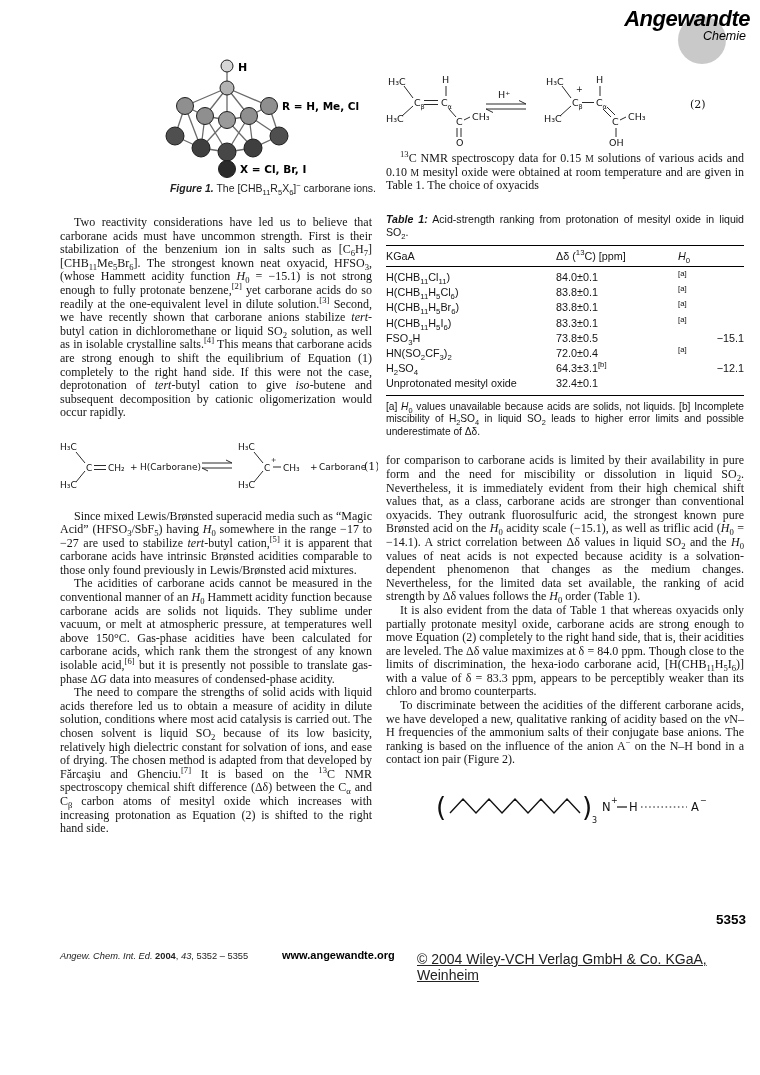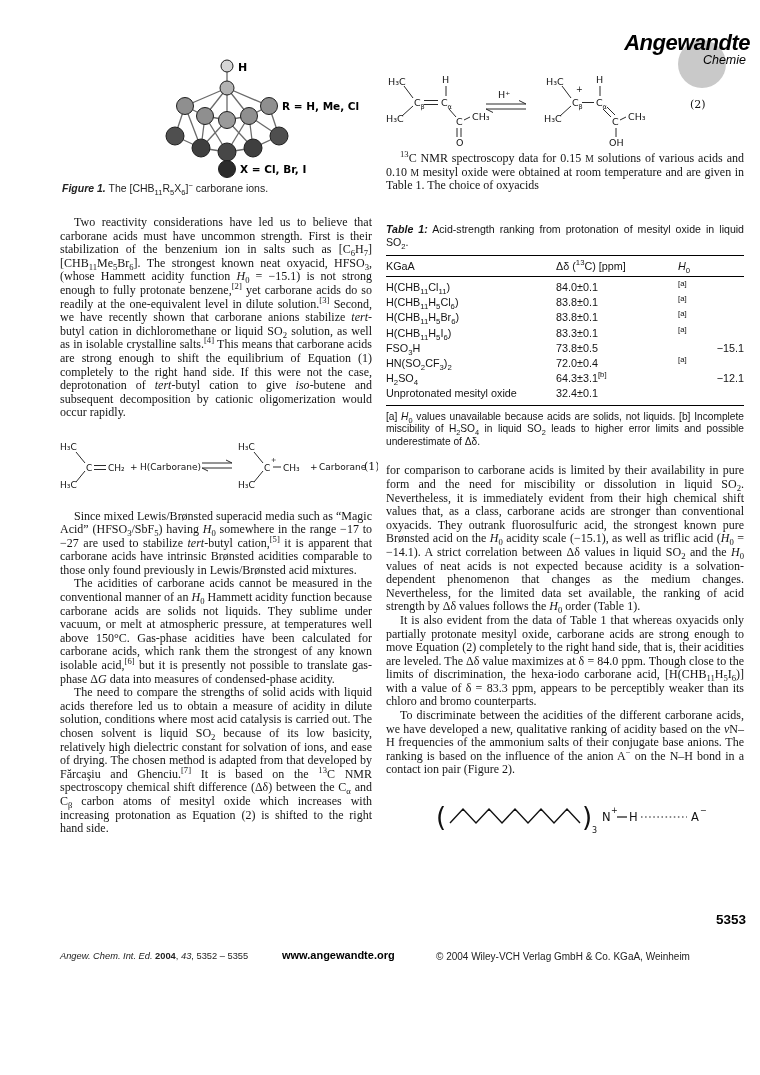--- a/index.html
+++ b/index.html
@@ -4,47 +4,47 @@
 <style>
   html,body{margin:0;padding:0;background:#e8e8e8;}
   #page{position:relative;width:760px;height:1075px;background:#ffffff;margin:0 auto;
         font-family:"Liberation Serif",serif;color:#141414;overflow:hidden;}
   .col{position:absolute;text-align:justify;font-size:12px;line-height:13.6px;}
   .para{margin:0;}
   .ind{text-indent:14px;}
   sub,sup{font-size:0.72em;line-height:0;}
   .sc{font-size:0.8em;}
   
-  #logo{position:absolute;top:30px;right:10px;width:190px;height:52px;text-align:right;
+  #logo{position:absolute;top:6px;right:10px;width:190px;height:52px;text-align:right;
         font-family:"Liberation Sans",sans-serif;}
   #logo .circle{position:absolute;right:24px;top:10px;width:48px;height:48px;border-radius:50%;
         background:#c9c9c9;}
   #logo .l1{position:relative;font-weight:bold;font-style:italic;font-size:22px;letter-spacing:-0.5px;color:#000;}
   #logo .l2{position:relative;font-weight:normal;font-style:italic;font-size:12.5px;margin-top:-3px;padding-right:4px;color:#000;}
   
-  .cap{font-family:"Liberation Sans",sans-serif;font-size:10.5px;line-height:13px;color:#222;text-align:left;}
+  .cap{font-family:"Liberation Sans",sans-serif;font-size:10.5px;line-height:13px;color:#222;text-align:right;}
   .cap .lbl{font-style:italic;font-weight:bold;}
   
-  #table1{font-family:"Liberation Sans",sans-serif;margin:30px 0 16px 0;}
+  #table1{font-family:"Liberation Sans",sans-serif;margin:20px 0 16px 0;}
   #table1 .t1-cap{font-size:10.6px;line-height:13px;text-align:justify;margin-bottom:6px;}
   #table1 .t1-cap .lbl{font-style:italic;font-weight:bold;}
   .t1-rule{border-top:1.2px solid #000;height:0;}
   .t1-rule.thin{border-top-width:1px;}
   .t1-row{display:grid;grid-template-columns:170px 122px 1fr;font-size:10.8px;line-height:15.2px;text-align:left;}
   .t1-row.header{padding:3px 0 2px 0;}
   .t1-body{padding:3px 0 3px 0;}
   .t1-h0.num{text-align:right;}
   .t1-fn{font-size:10.2px;line-height:12.6px;text-align:justify;margin-top:5px;}
   
   .eqwrap{margin:13px 0 11px 0;}
   
   .foot{position:absolute;font-family:"Liberation Sans",sans-serif;color:#222;}
   #foot-cite{left:60px;top:951px;font-size:9.3px;}
   #foot-www{left:282px;top:949px;font-size:11px;font-weight:bold;color:#000;}
-  #foot-copy{left:436px;top:951px;font-size:10px;}
+  #foot-copy{left:417px;top:951px;font-size:14px;text-decoration:underline;}
   #foot-page{left:700px;top:912px;width:46px;text-align:right;font-size:13.5px;font-weight:bold;color:#000;}
   svg text{font-family:"DejaVu Sans",sans-serif;}
   svg .serifT{font-family:"DejaVu Serif",serif;}
 </style>
 </head>
 <body>
 
 <div id="page">
 
   <div id="logo">

